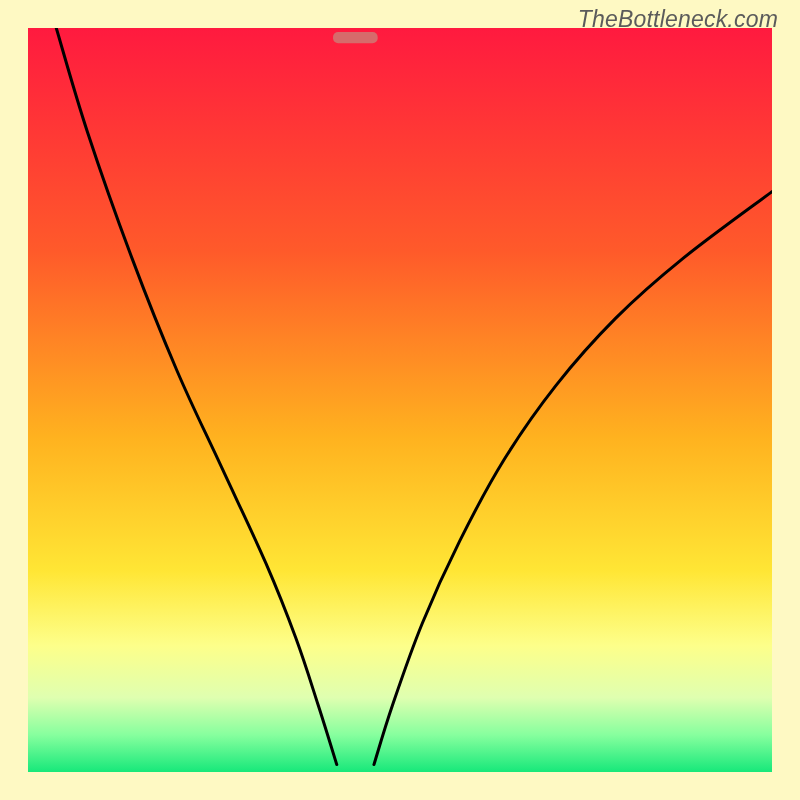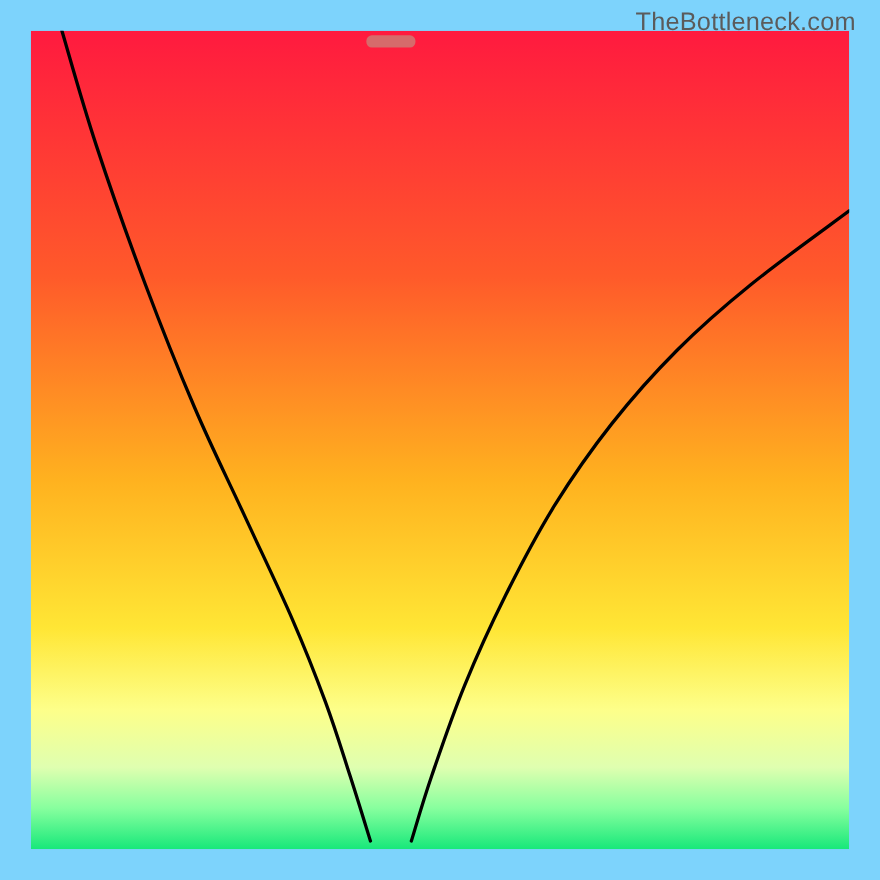--- a/index.html
+++ b/index.html
@@ -7,21 +7,22 @@
     padding: 0;
     width: 800px;
     height: 800px;
     background: #000;
     position: relative;
     font-family: Arial, Helvetica, sans-serif;
   }
   .frame {
     position: absolute;
     inset: 0;
-    background: #7dd3fc;
+    background: #fef9c3;
+    font-style: italic;
   }
   .plot-area {
     position: absolute;
     left: 28px;
     top: 28px;
     width: 744px;
     height: 744px;
   }
   .watermark {
     position: absolute;

